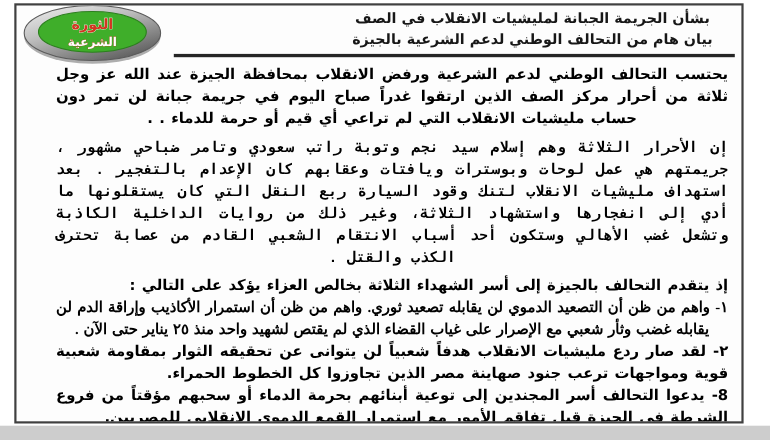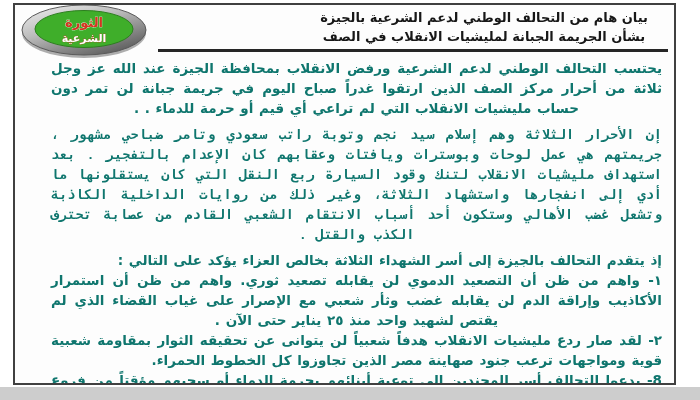--- a/index.html
+++ b/index.html
@@ -38,46 +38,46 @@
     background: #262626;
   }
   .logo {
     position: absolute;
     top: -1px; left: 4px;
     width: 130px; height: 55px;
   }
   .content {
     position: absolute;
     top: 53px; right: 12px; left: 36px; bottom: 2px;
-    color: #0f766e;
+    color: #000000;
     font-weight: bold;
     font-size: 13.5px;
     line-height: 20px;
     word-spacing: 1px;
   }
   .content p { margin: 0; text-align: justify; text-align-last: right; }
   .p1 { margin-bottom: 8px !important; text-align-last: center !important; }
   .p2 { margin-bottom: 4px !important; text-align-last: center !important; font-family: Liberation Mono, monospace; }
   .intro { text-align: center; }
-  .item-1 { text-align-last: center !important; }
+  .item-1 { text-align-last: center !important; font-family: Liberation Serif, serif; }
   .bottom-strip {
     position: absolute;
     left: 0; right: 0; bottom: 0;
     height: 13px;
     background: #cdcdcd;
   }
 </style>
 </head>
 <body>
 
 <div class="page">
 
   <div class="header-text">
+    <div>بشأن الجريمة الجبانة لمليشيات الانقلاب في الصف</div>
     <div>بيان هام من التحالف الوطني لدعم الشرعية بالجيزة</div>
-    <div>بشأن الجريمة الجبانة لمليشيات الانقلاب في الصف</div>
   </div>
 
   <div class="rule"></div>
 
   <div class="logo">
     <svg width="130" height="55" viewBox="0 0 130 55">
       <defs>
         <linearGradient id="rimGrad" x1="0" y1="0" x2="0.7" y2="1">
           <stop offset="0" stop-color="#f2f2f2"></stop>
           <stop offset="0.45" stop-color="#bdbdbd"></stop>

